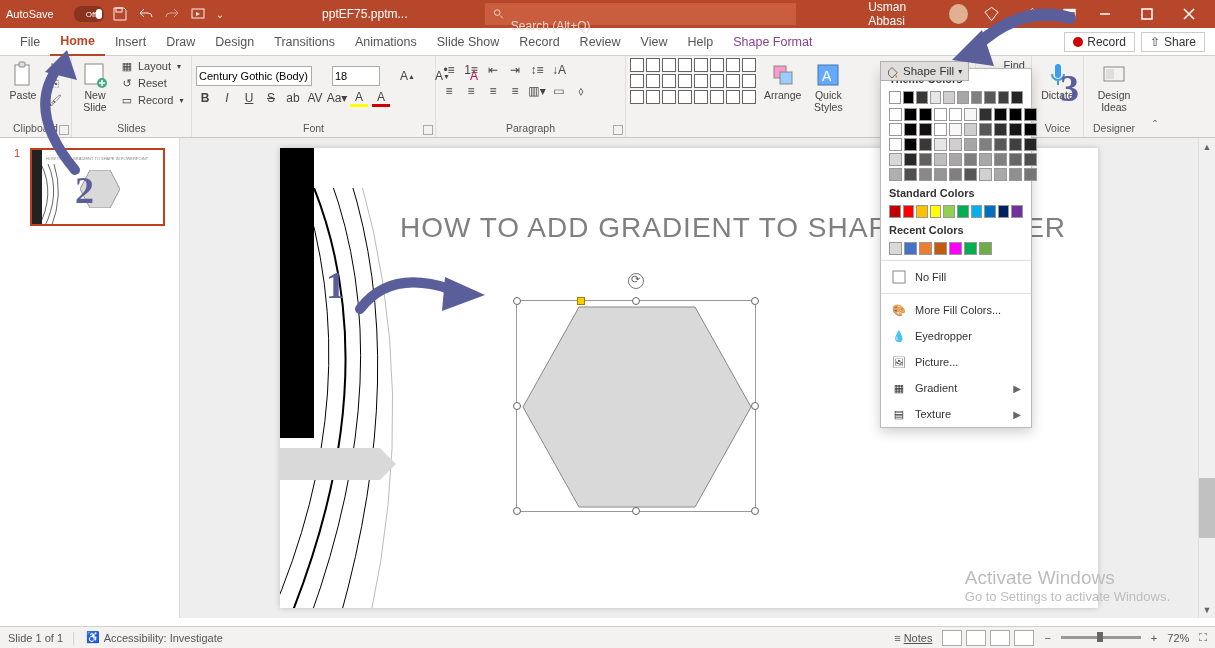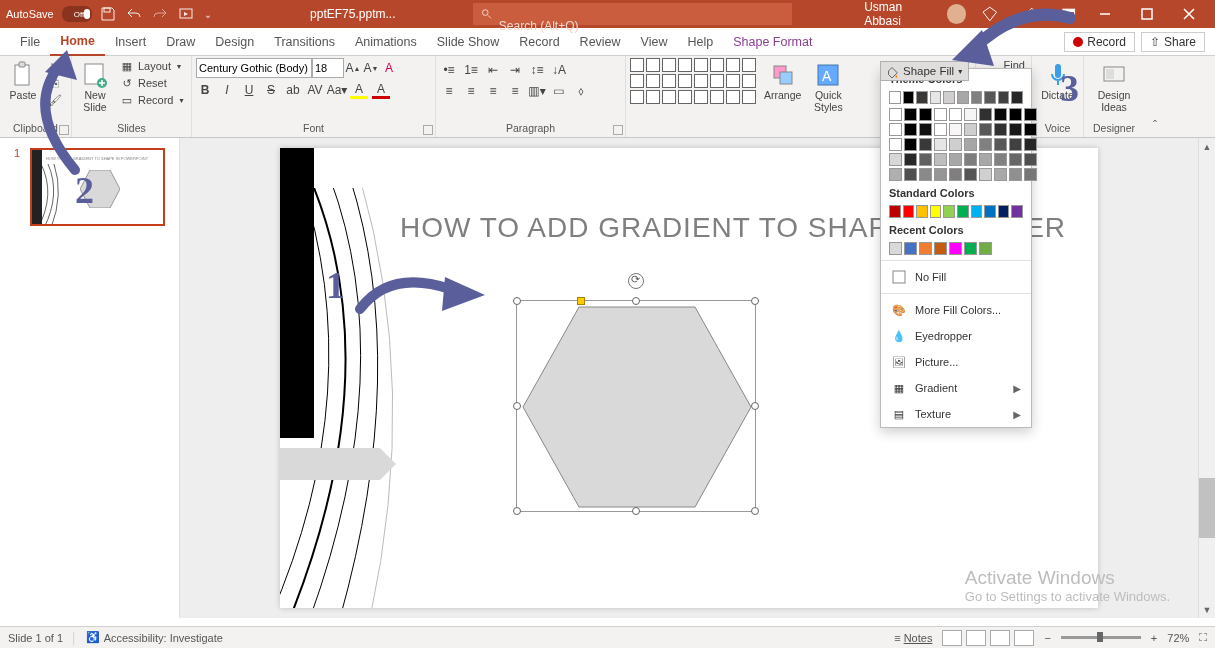--- a/index.html
+++ b/index.html
@@ -1,21 +1,21 @@
 <!DOCTYPE html>
 <html><head>
 <meta charset="utf-8">
 <style>
 * { margin: 0; padding: 0; box-sizing: border-box; font-family: 'Segoe UI', sans-serif; -webkit-font-smoothing: antialiased; }
 html, body { height: 100%; overflow: hidden; }
 body { width: 1215px; height: 648px; background: #fff; font-size: 12px; color: #333; }
 
 
 .titlebar { display: flex; align-items: center; height: 28px; background: #B7472A; color: #fff; padding: 0 6px; gap: 8px; }
-.autosave { display: flex; align-items: center; font-size: 11px; gap: 8px; }
+.autosave { display: flex; align-items: center; font-size: 11px; gap: 20px; }
 .toggle { width: 30px; height: 16px; background: #8a3420; border-radius: 7px; display: flex; align-items: center; padding: 0 2px; }
 .toggle-knob { width: 10px; height: 10px; background: #fff; border-radius: 5px; }
 .qat { display: flex; gap: 10px; align-items: center; }
 .qat-icon { width: 16px; height: 16px; fill: #fff; opacity: 0.9; cursor: pointer; }
 .doc-title { flex: 0 0 auto; font-size: 12px; margin-left: 90px; }
 .searchbar { display: flex; align-items: center; height: 22px; background: #CB5D3F; width: 328px; margin-left: 70px; padding: 0 8px; gap: 6px; }
 .searchbar input { background: transparent; border: none; color: #ffffff; font-size: 12px; width: 100%; outline: none; margin-top: 24px; }
 .searchbar input::placeholder { color: #f0d8d0; }
 .user-block { display: flex; align-items: center; gap: 8px; margin-left: 64px; }
 .avatar { width: 20px; height: 20px; border-radius: 50%; background: #e0b090; }
@@ -37,24 +37,24 @@
 .ribbon-group { display: flex; flex-direction: column; padding: 2px 4px; border-right: 1px solid #e1dfdd; justify-content: space-between; position: relative; }
 .group-inner { display: flex; gap: 4px; align-items: flex-start; }
 .group-label { text-align: center; font-size: 10.5px; color: #555; padding-bottom: 1px; }
 .group-launcher { position:absolute; bottom:2px; right:2px; width:10px;height:10px; border:1px solid #aaa; }
 .vbtn { display: flex; flex-direction: column; align-items: center; padding: 2px 4px; cursor: pointer; font-size: 10.5px; color:#444; }
 .vbtn-icon { width: 30px; height: 30px; display: flex; align-items: center; justify-content: center;}
 .vbtn-label {text-align:center; line-height:1.1;}
 .stackbtns { display: flex; flex-direction: column; gap: 1px; }
 .mini { display: flex; align-items: center; gap: 4px; padding: 1px 2px; font-size: 11px; color:#444; cursor: pointer; }
 .mini-icon { width:14px; height:14px; display:flex; align-items:center; justify-content:center; }
-.font-row { display: flex; gap: 0; align-items: center; }
+.font-row { display: flex; gap: 20px; align-items: center; margin-top: 8px; }
 .font-select { border: 1px solid #ababab; background: #fff; font-size: 11px; padding: 0 2px; height:20px; }
 .font-name { width: 116px; }
-.font-size { width: 32px; }
+.font-size { width: 48px; }
 .toolbar-row { display: flex; gap: 4px; align-items: center; margin-top:3px; }
 .tb-btn { width:18px; height:18px; display:flex; align-items:center; justify-content:center; cursor:pointer; color:#444;}
 
 .shapes-grid { display: grid; grid-template-columns: repeat(8, 14px); grid-template-rows: repeat(3, 14px); gap: 2px; width:128px;}
 .shapes-grid .shp { border: 1px solid #666; background:#fff; }
 
 
 .fill-popup {
   position: absolute;
   top: 68px;

